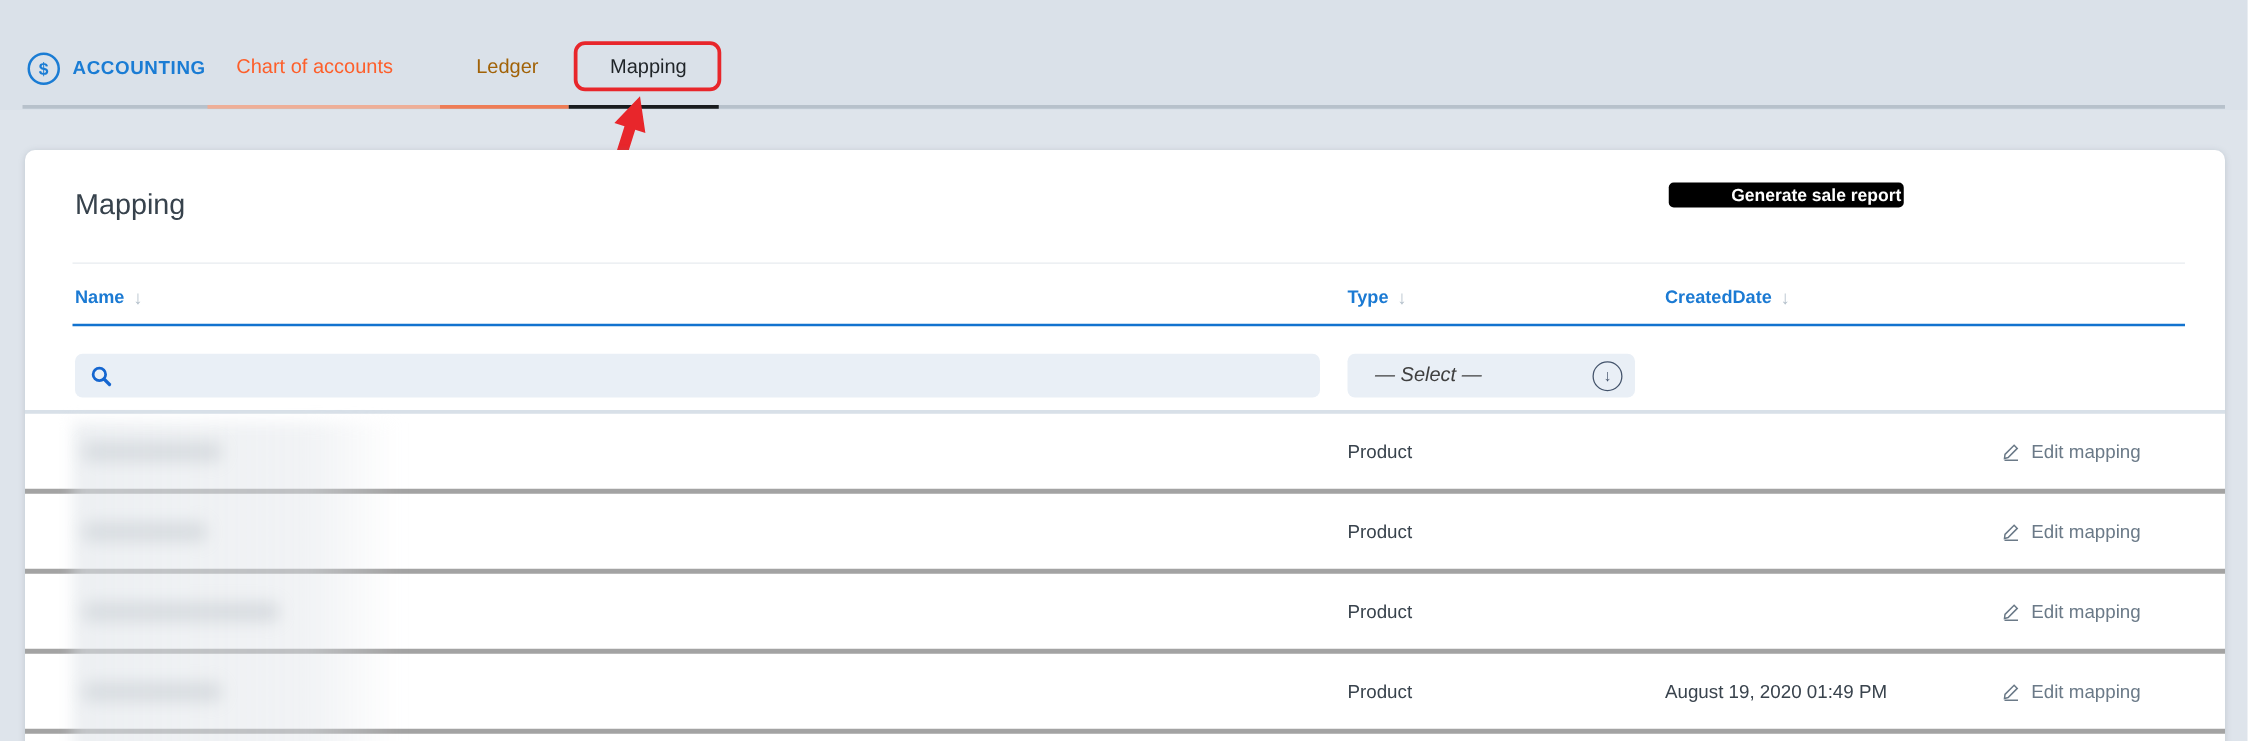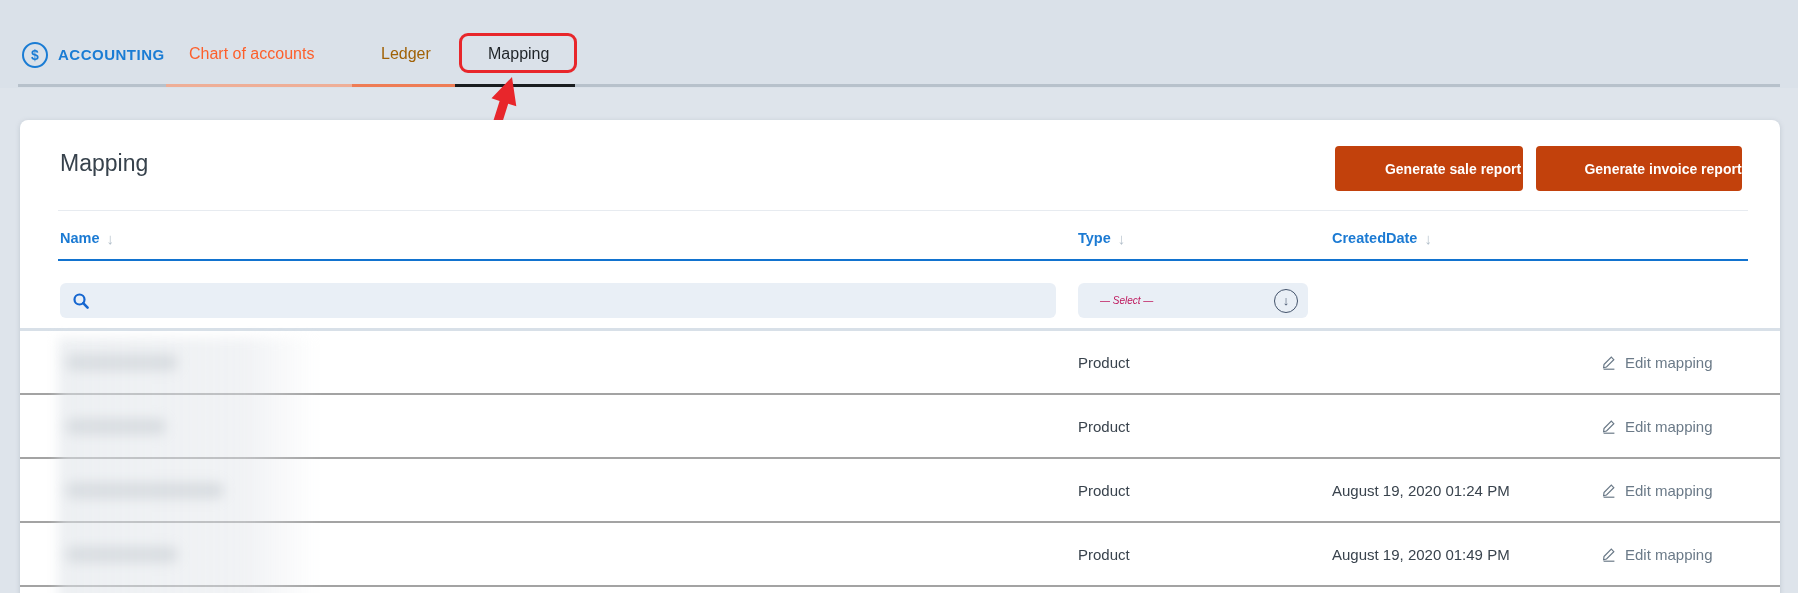--- a/index.html
+++ b/index.html
@@ -42,22 +42,22 @@
 
   
   .card {
     position:absolute; left:20px; top:120px; width:1760px; height:500px;
     background:#ffffff; border-radius:8px 8px 0 0;
     box-shadow:0 1px 5px rgba(110,125,140,.28);
   }
   .card-title { position:absolute; left:40px; top:30px; font-size:23px; color:#37424c; }
 
   .btn {
-    position:absolute; top:26px; height:45px; border:none; border-radius:4px;
-    background:#c2410c; color:#ffffff; font-family:"Liberation Sans",sans-serif;
+    position:absolute; top:26px; height:20px; border:none; border-radius:4px;
+    background:#000000; color:#ffffff; font-family:"Liberation Sans",sans-serif;
     font-size:14px; font-weight:bold; cursor:pointer;padding-left:48px;
   }
   .btn-sale    { left:1315px; width:188px; }
   .btn-invoice { left:1516px; width:206px; }
 
   .card-divider { position:absolute; left:38px; top:90px; width:1690px; height:1px; background:#e7ebf0; }
 
   
   .th { position:absolute; top:107px; height:22px; display:flex; align-items:center; gap:7px;
         color:#1b7ad3; font-size:14.5px; font-weight:bold; cursor:pointer; }
@@ -72,30 +72,30 @@
   }
   .search-box input {
     flex:1; border:none; outline:none; background:transparent; margin-left:9px;
     font-family:"Liberation Sans",sans-serif; font-size:14px; color:#3a4450;
   }
   .select-box {
     position:absolute; left:1058px; top:163px; width:230px; height:35px;
     background:#e9eff6; border-radius:6px; display:flex; align-items:center;
     padding:0 10px 0 22px; cursor:pointer;
   }
-  .select-value { flex:1; font-style:italic; color:#be185d; font-size:10px; }
+  .select-value { flex:1; font-style:italic; color:#404040; font-size:16px; }
   .circle-down {
     width:24px; height:24px; border:1.6px solid #43536b; border-radius:50%;
     display:flex; align-items:center; justify-content:center;
     color:#43536b; font-size:13px; font-weight:bold;
   }
   .filter-sep { position:absolute; left:0; top:208px; width:1760px; height:3px; background:#d8e0e8; }
 
   
-  .row { position:absolute; left:0; width:1760px; height:64px; border-bottom:2px solid #a3a3a3; }
+  .row { position:absolute; left:0; width:1760px; height:64px; border-bottom:4px solid #a3a3a3; }
   .row1 { top:211px; } .row2 { top:275px; } .row3 { top:339px; } .row4 { top:403px; }
   .cell { position:absolute; top:0; height:100%; display:flex; align-items:center;
           font-size:15px; color:#39434d; }
   .cell-name { left:46px; } .cell-type { left:1058px; } .cell-date { left:1312px; }
   .cell-action { left:1581px; color:#6b7a88; gap:8px; cursor:pointer; }
 
   .name-blur { height:17px; border-radius:8px; background:#a9b0b6; opacity:.5; filter:blur(6px); }
   .row1 .name-blur { width:112px; } .row2 .name-blur { width:100px; }
   .row3 .name-blur { width:158px; } .row4 .name-blur { width:112px; }
 
@@ -128,21 +128,20 @@
 <div class="annot-box"></div>
 <svg class="annot-arrow" width="55" height="126" viewBox="0 0 55 126">
   <polygon points="47,3 26.5,24.3 34.6,26.9 5.7,118.6 14.3,121.4 43.2,29.7 51.3,32.3" fill="#e8262b"></polygon>
 </svg>
 
 <div class="card">
 
   <div class="card-title">Mapping</div>
 
   <button class="btn btn-sale">Generate sale report</button>
-  <button class="btn btn-invoice">Generate invoice report</button>
 
   <div class="card-divider"></div>
 
   <div class="th th-name">
     <span>Name</span>
     <span class="sort-arrow">↓</span>
   </div>
   <div class="th th-type">
     <span>Type</span>
     <span class="sort-arrow">↓</span>
@@ -196,21 +195,20 @@
       </svg>
       <span>Edit mapping</span>
     </div>
   </div>
 
   <div class="row row3">
     <div class="cell cell-name">
         <div class="name-blur"></div>
       </div>
     <div class="cell cell-type">Product</div>
-    <div class="cell cell-date">August 19, 2020 01:24 PM</div>
     <div class="cell cell-action">
       <svg width="16" height="16" viewBox="0 0 16 16">
         <path d="M3 10.5 L10.3 3.2 L12.8 5.7 L5.5 13 L2.6 13.8 Z" fill="none" stroke="#6b7a88" stroke-width="1.2"></path>
         <line x1="2.6" y1="15.2" x2="13.4" y2="15.2" stroke="#6b7a88" stroke-width="1.2"></line>
       </svg>
       <span>Edit mapping</span>
     </div>
   </div>
 
   <div class="row row4">

